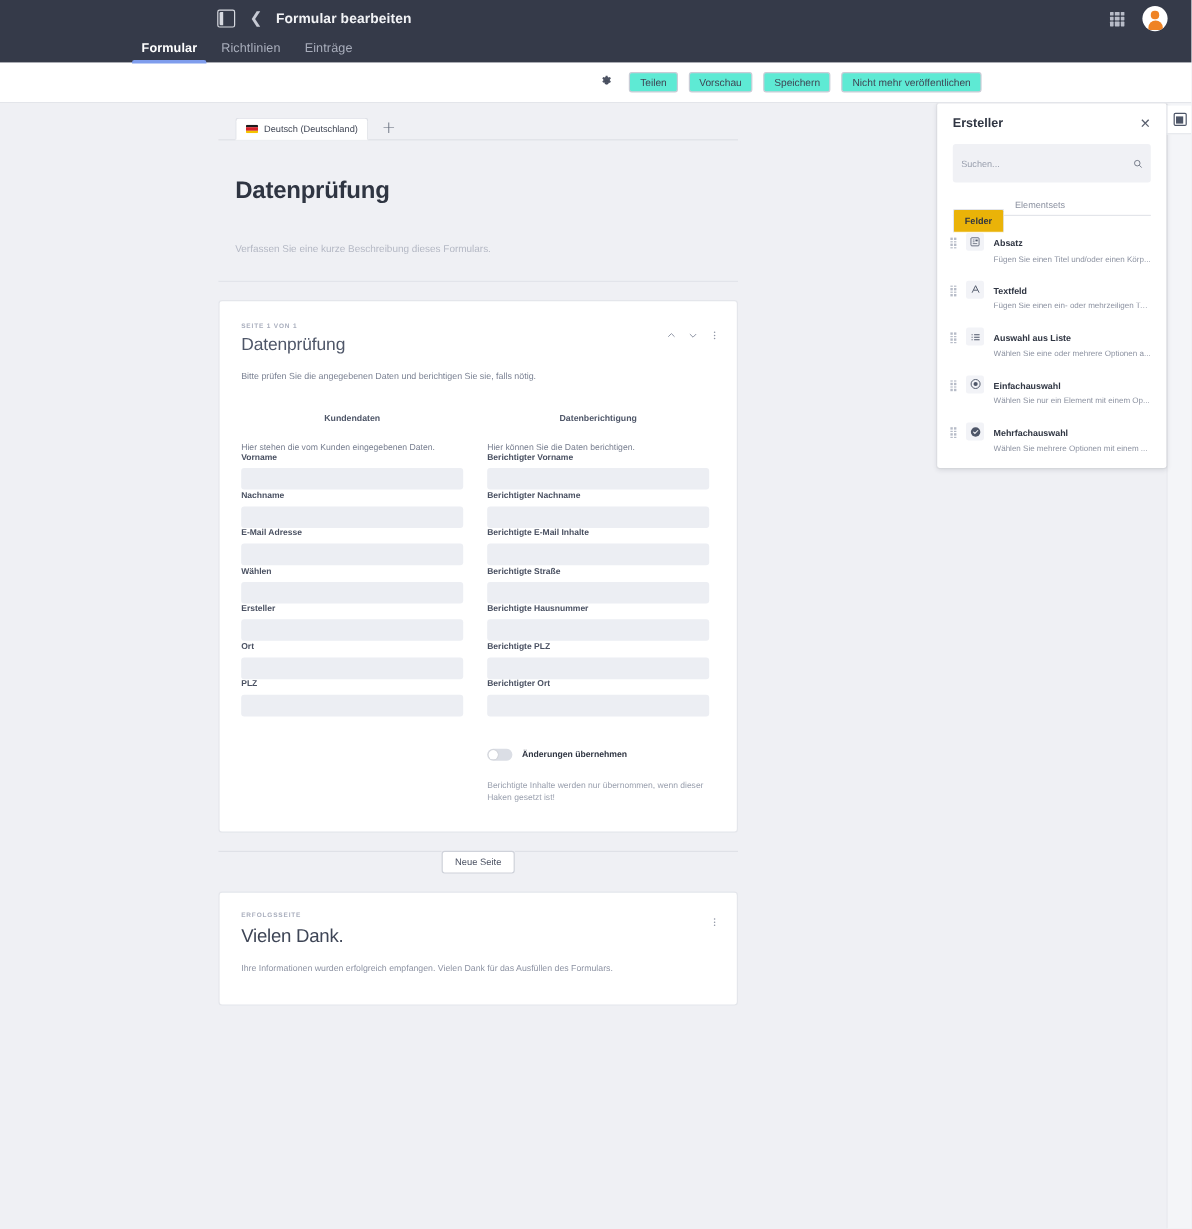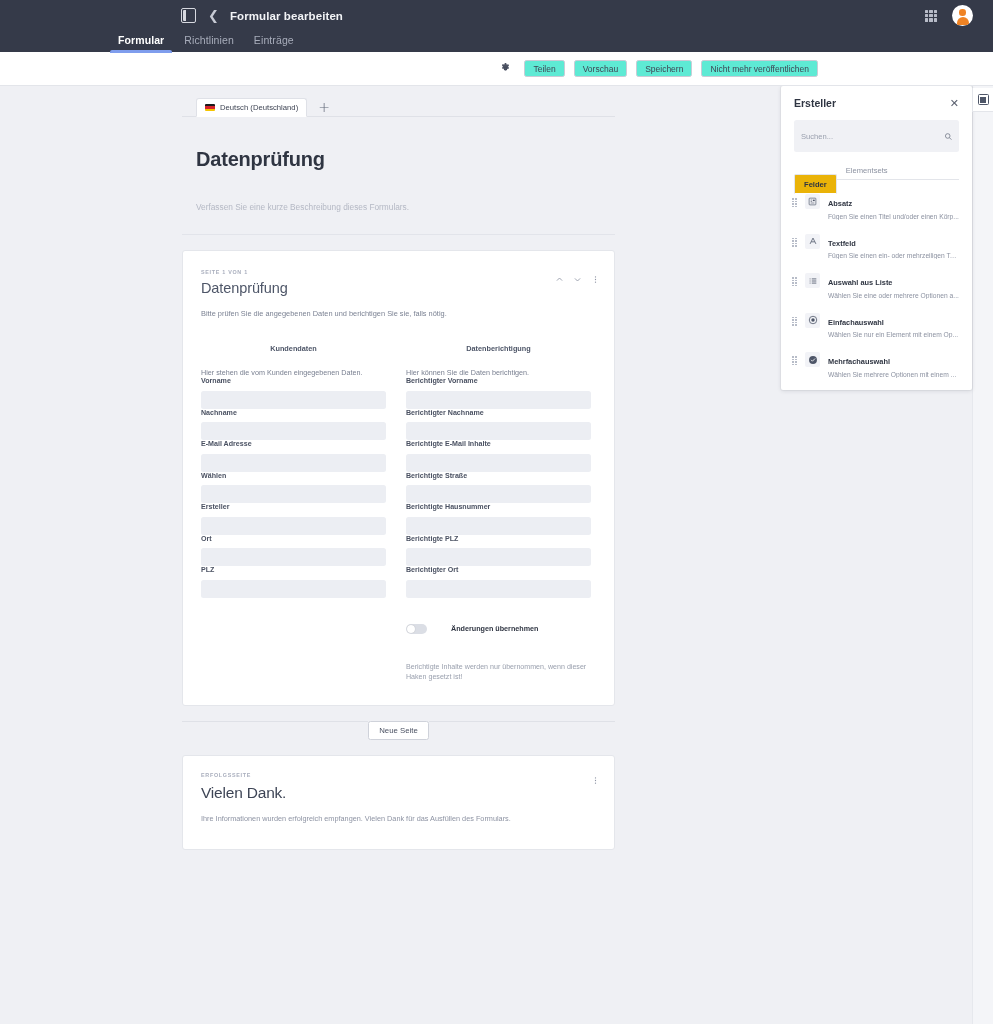--- a/index.html
+++ b/index.html
@@ -302,21 +302,21 @@
     background: #eceef3;
     border-radius: 2.5px;
     border: none;
     width: 100%;
     cursor: text;
   }
 
   .toggle-row {
     display: flex;
     align-items: center;
-    gap: 24px;
+    gap: 8px;
     margin-top: 26px;
   }
   .toggle {
     width: 21px; height: 10px;
     border-radius: 6px;
     background: #dbdee5;
     position: relative;
     cursor: pointer;
     flex: none;
   }
@@ -330,21 +330,21 @@
     box-shadow: 0 0 1px rgba(0,0,0,.25);
   }
   .toggle-label {
     font-size: 7.2px;
     color: #2f3542;
     font-weight: bold;
   }
   .toggle-help {
     font-size: 7.1px;
     color: #9aa0ae;
-    margin-top: 28px;
+    margin-top: 16px;
     line-height: 1.55;
     width: 185px;
   }
 
   
   .newpage {
     display: flex;
     margin-top: 15px;
   }
   .newpage .line { flex: 1; border-top: 1px solid #dfe1e7; }

